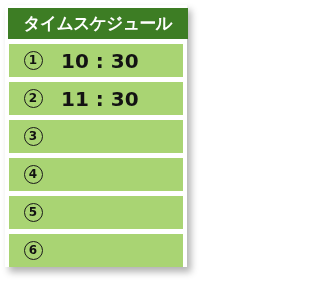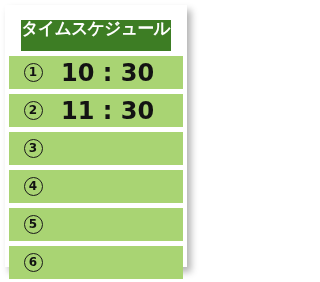--- a/index.html
+++ b/index.html
@@ -20,27 +20,27 @@
     top: 5px;
     width: 182px;
     height: 262px;
     background: #ffffff;
     box-shadow: 4px 5px 7px rgba(0,0,0,0.30);
     box-sizing: border-box;
     padding: 3px;
   }
 
   #schedule-header {
-    width: 150px;
+    width: 180px;
     height: 31px;
     background: #3d7d24;
     display: flex;
-    align-items: flex-start;
+    align-items: center;
     justify-content: center;
-    margin: 12px auto 5px auto;
+    margin: 0 auto 5px auto;
     overflow: hidden;
   }
   #schedule-header .header-text {
     color: #ffffff;
     font-size: 17px;
     font-weight: bold;
     letter-spacing: -0.5px;
     white-space: nowrap;
     line-height: 1;
     transform: scaleX(0.98);
@@ -90,21 +90,21 @@
   }
 
   .row-time {
     flex: 1 1 auto;
     display: flex;
     align-items: center;
     justify-content: flex-start;
     padding-left: 4px;
   }
   .row-time .time-text {
-    font-size: 24px;
+    font-size: 20px;
     font-weight: bold;
     color: #131313;
     line-height: 1;
     letter-spacing: 0px;
     white-space: pre;
   }
 </style>
 </head>
 <body>
 

